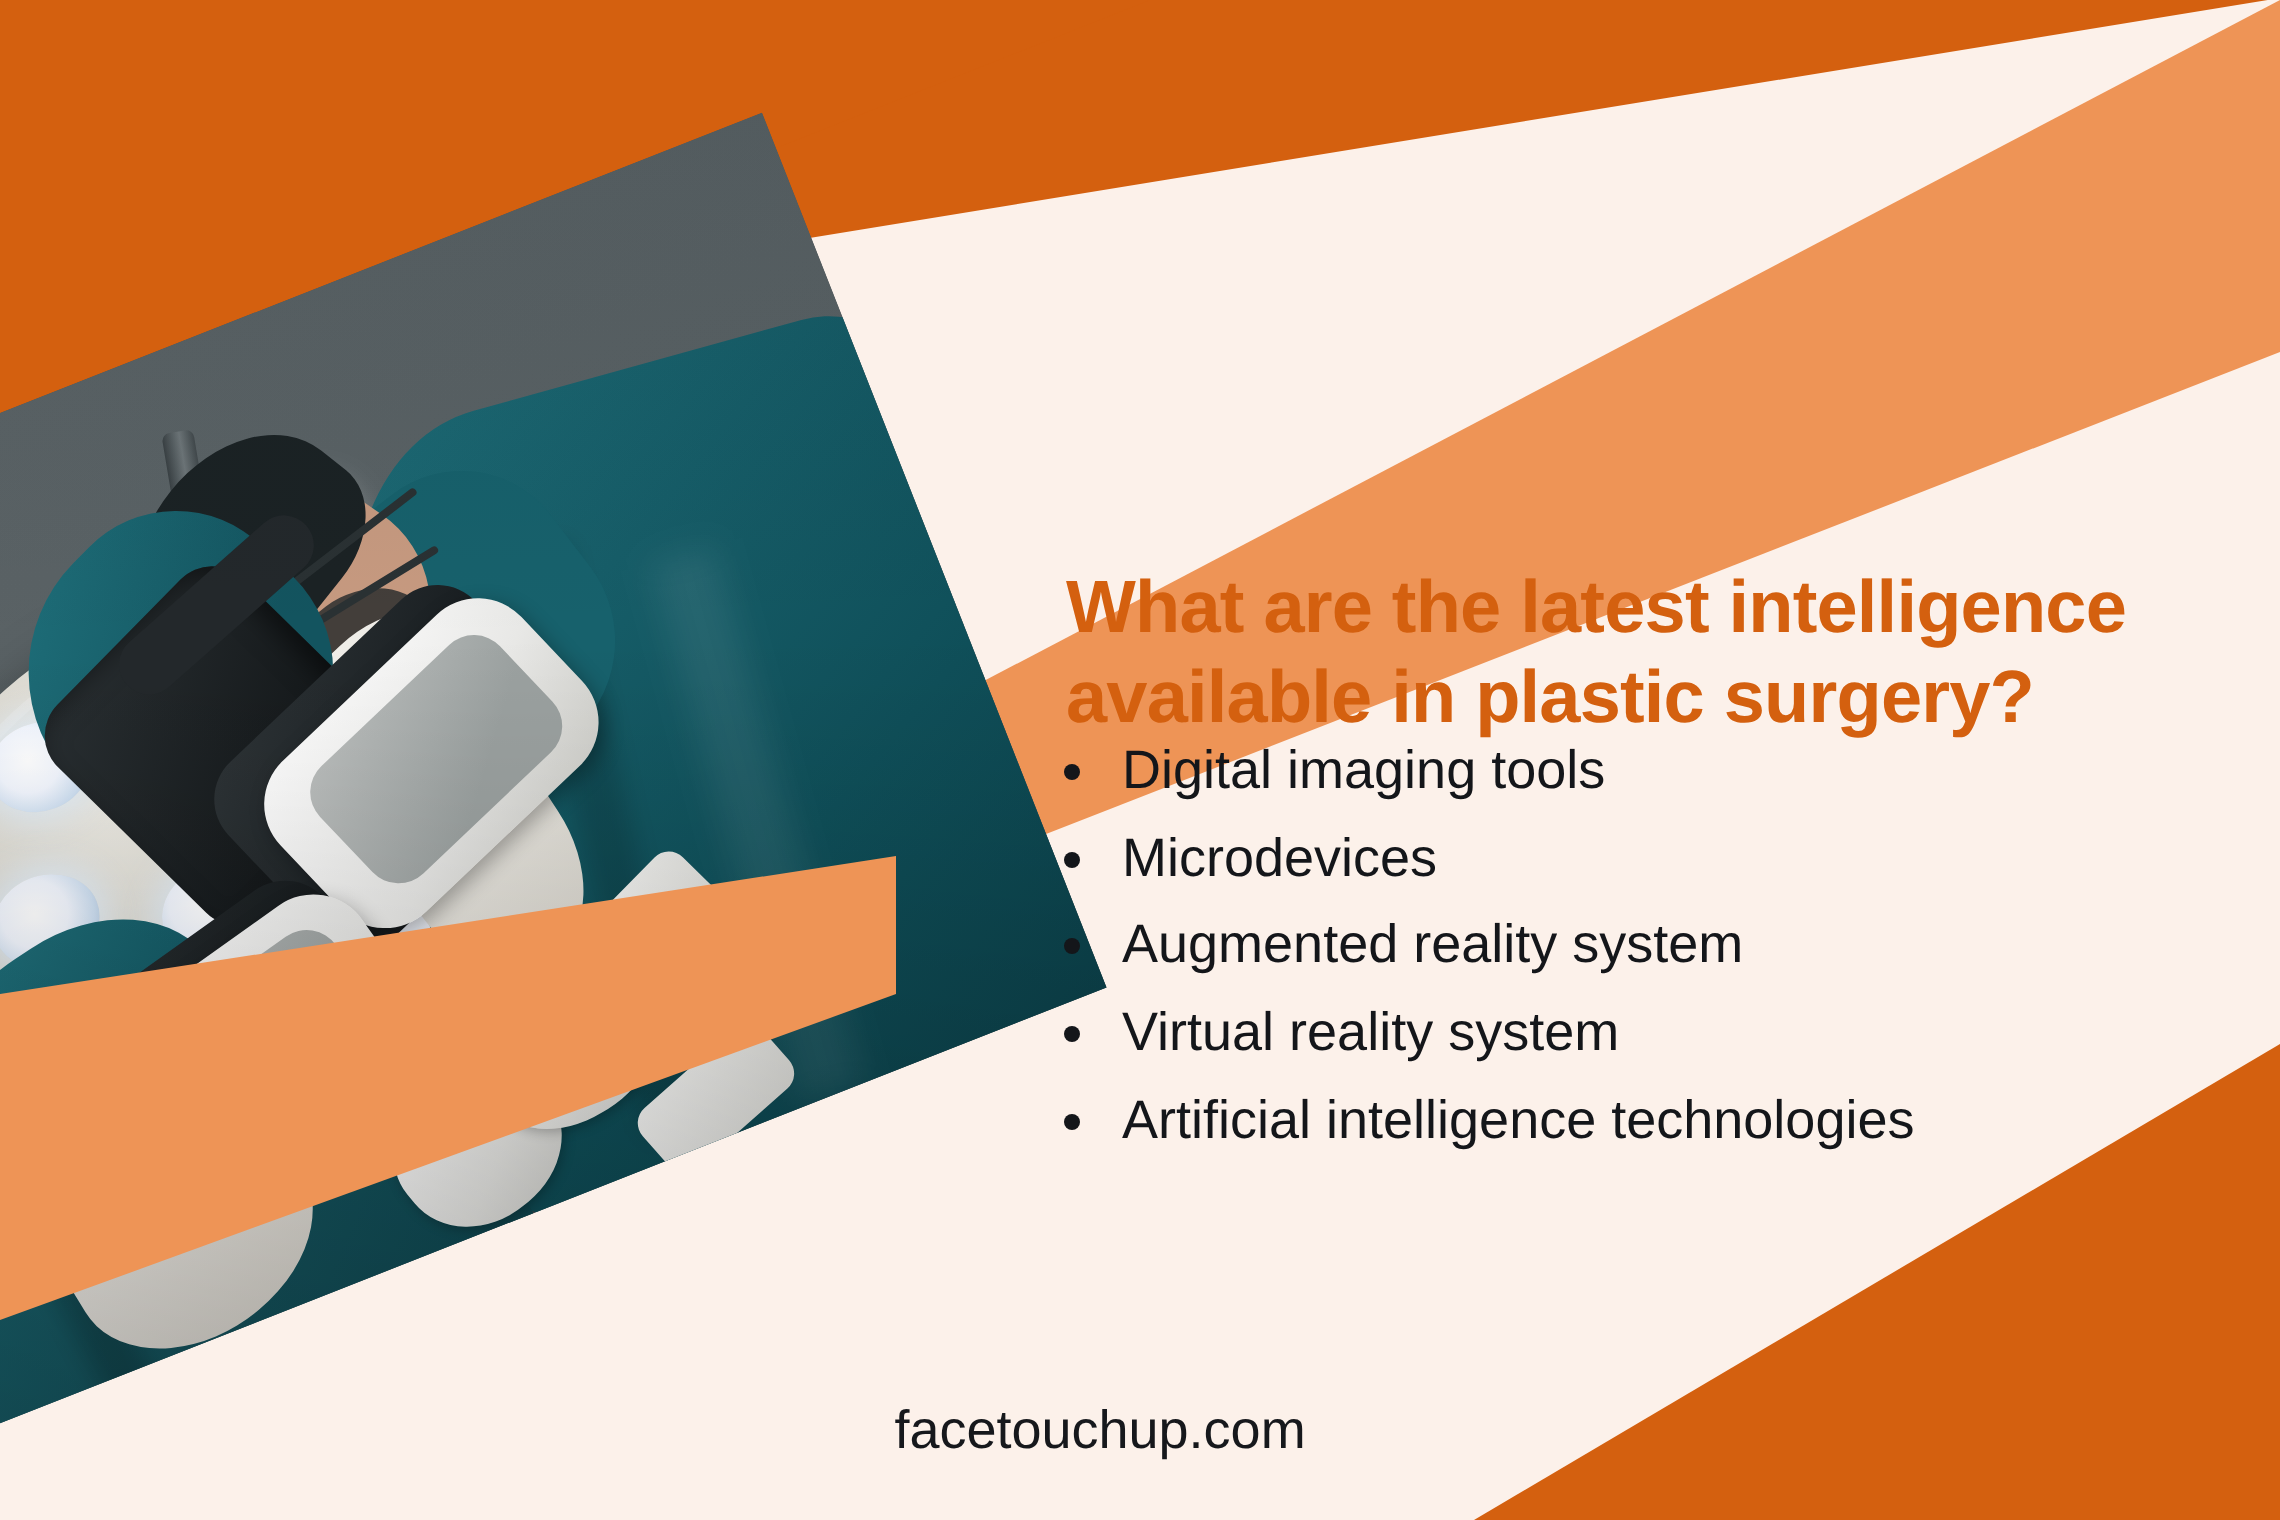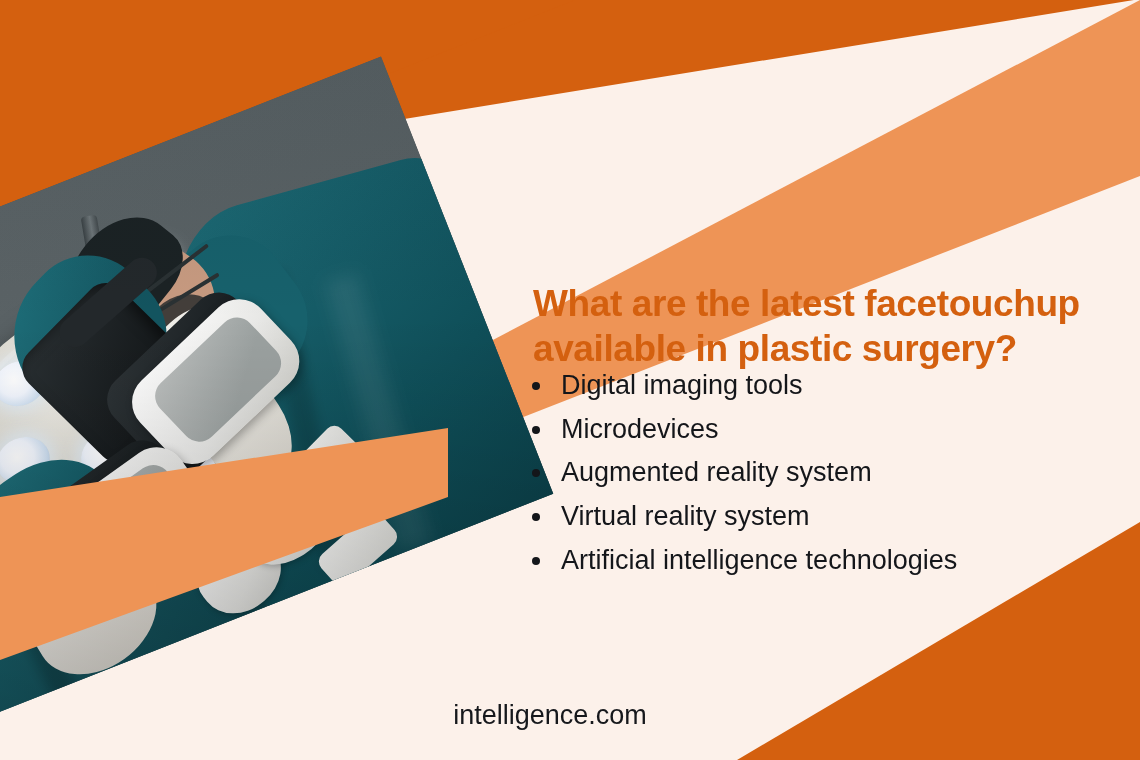--- a/index.html
+++ b/index.html
@@ -399,25 +399,25 @@
     <div class="ph-layer cuff c1"></div>
     <div class="ph-layer cuff c2"></div>
 
     <div class="ph-layer photo-grade"></div>
   </div>
 
   <svg id="band-overlay" style="position:absolute;left:0;top:0;width:1140px;height:760px;pointer-events:none" viewBox="0 0 1140 760" preserveAspectRatio="none">
     <polygon points="0,497 448,428 448,497 0,660" fill="#ee9456"></polygon>
   </svg>
 
-  <h1 id="headline">What are the latest facetouchup available in plastic surgery?</h1>
+  <h1 id="headline">What are the latest intelligence available in plastic surgery?</h1>
 
   <ul id="bullets">
     <li>Digital imaging tools</li>
     <li>Microdevices</li>
     <li>Augmented reality system</li>
     <li>Virtual reality system</li>
     <li>Artificial intelligence technologies</li>
   </ul>
 
-  <div id="footer-url">intelligence.com</div>
+  <div id="footer-url">facetouchup.com</div>
 
 </div>
 
 </body></html>

